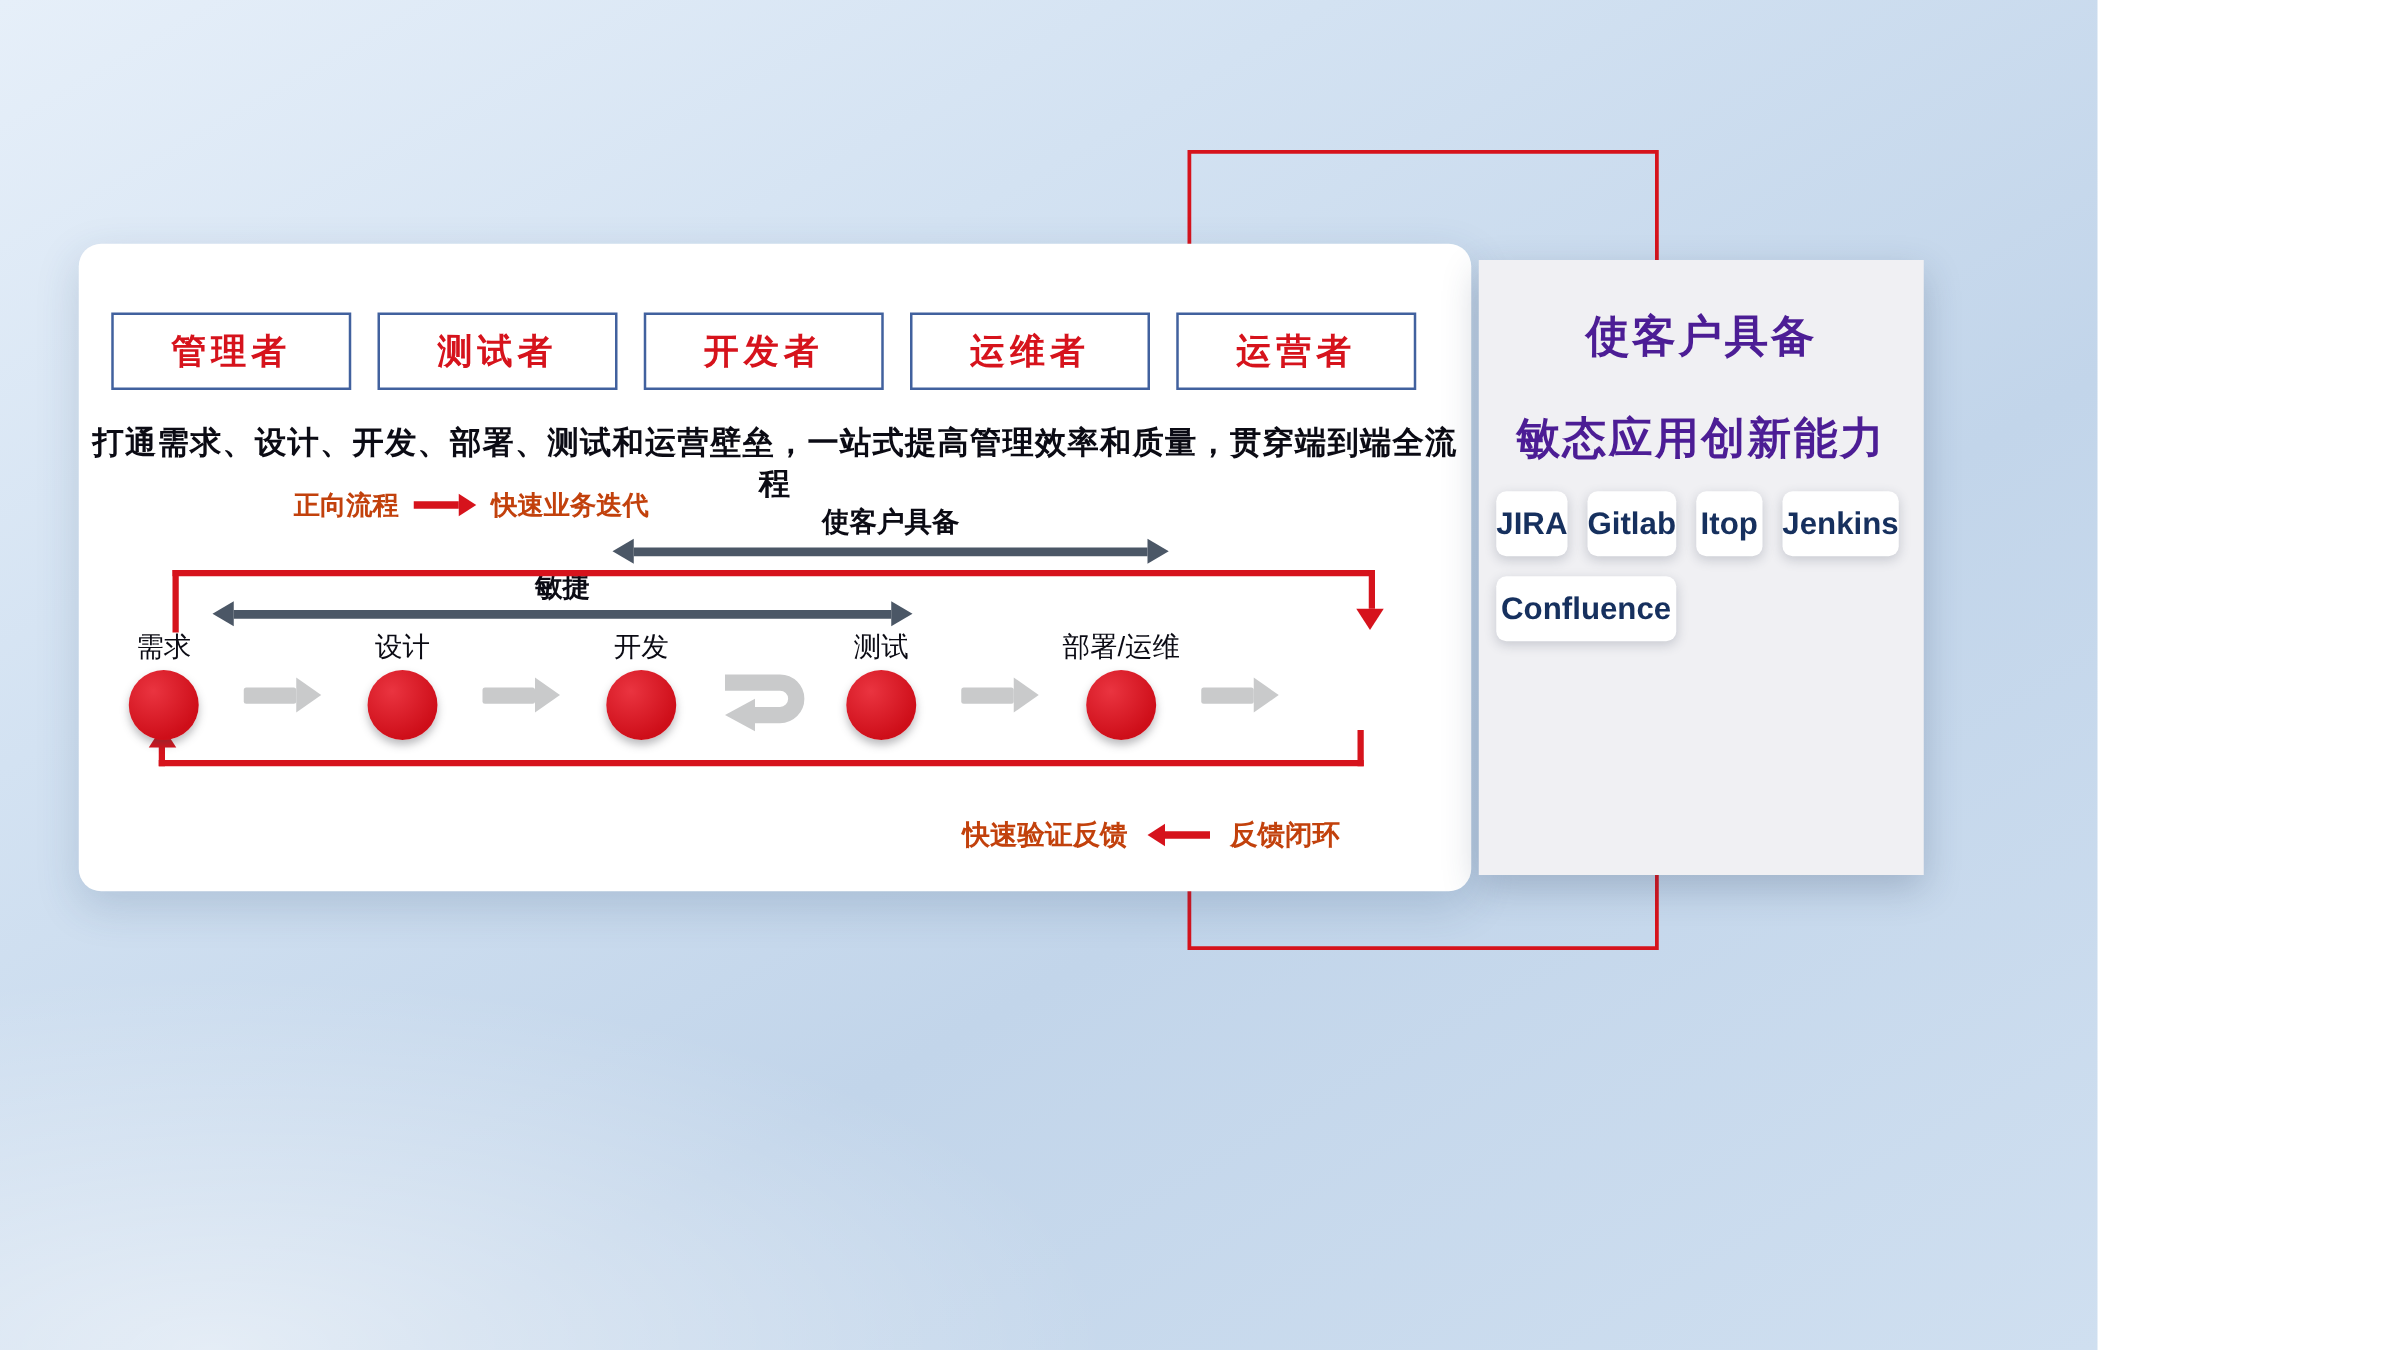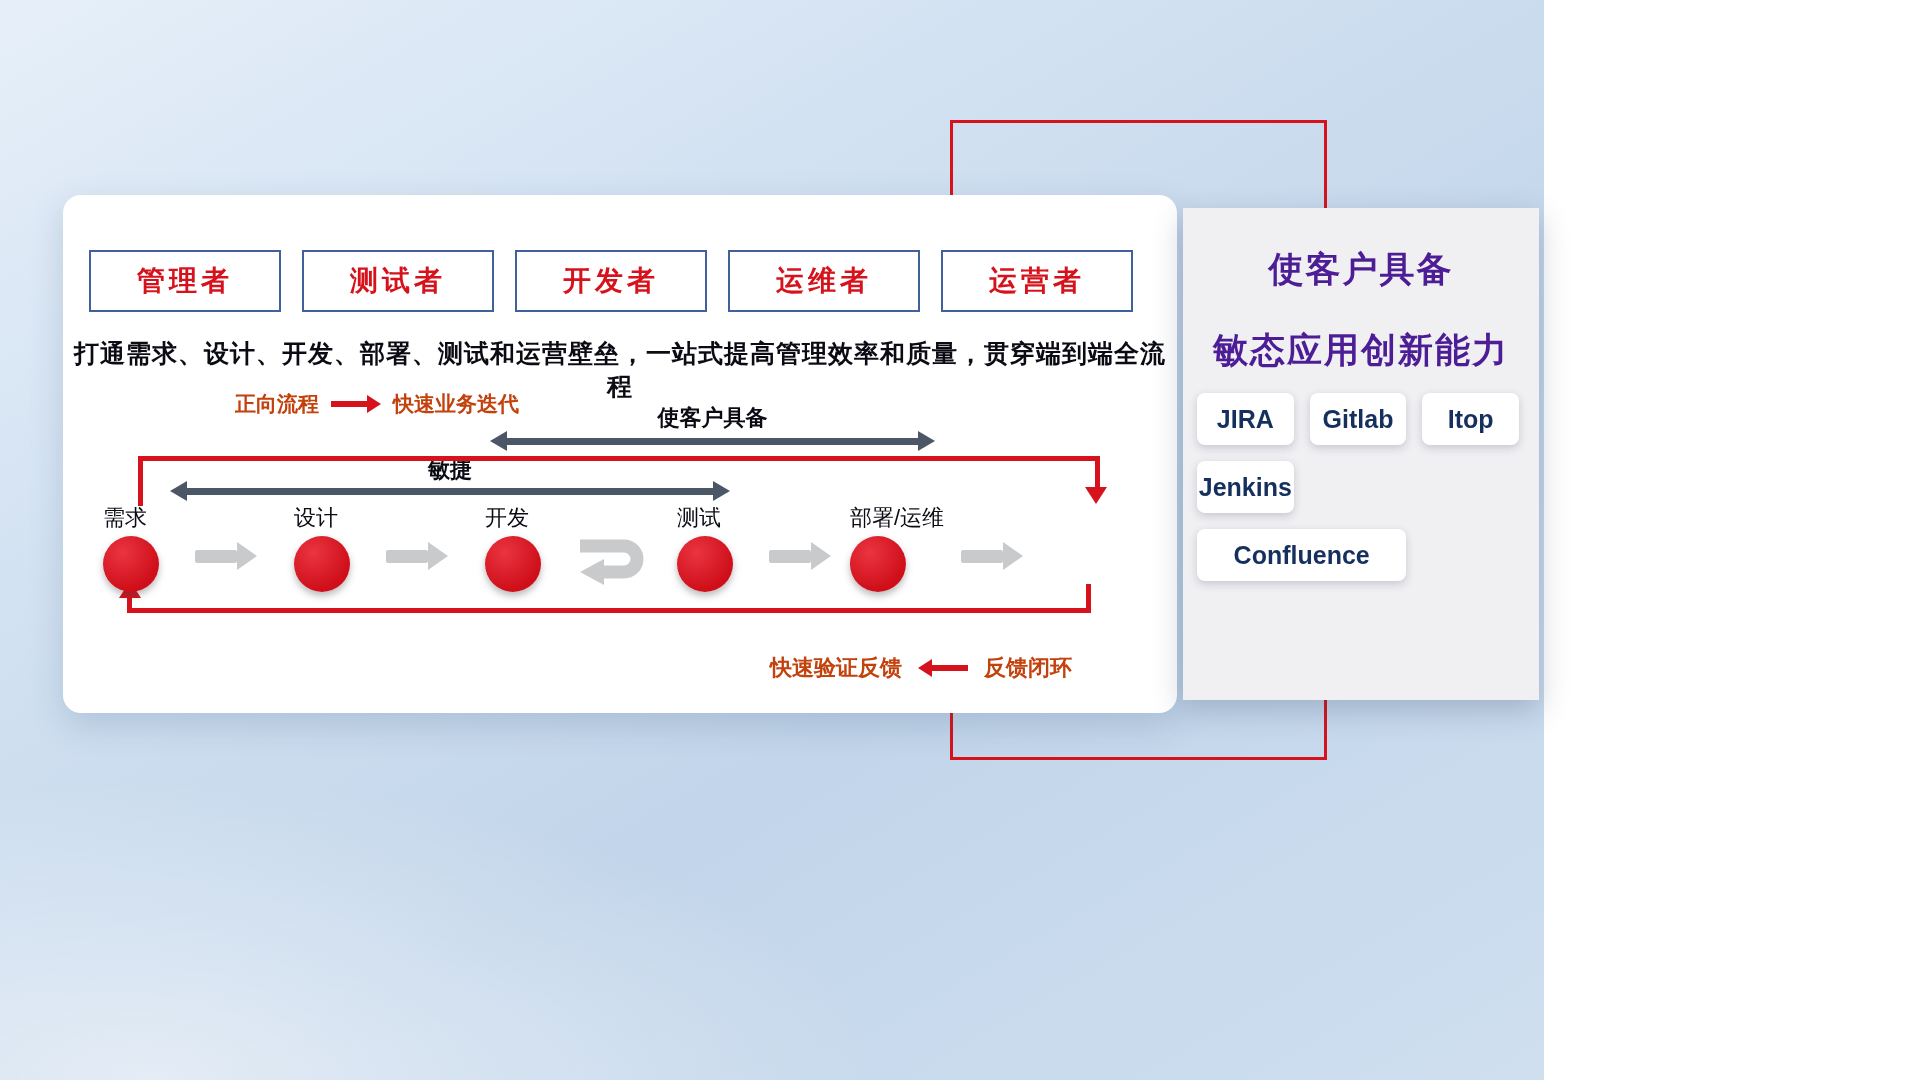--- a/index.html
+++ b/index.html
@@ -2,21 +2,21 @@
 <html><head>
 <meta charset="utf-8">
 <style>
   * { margin:0; padding:0; box-sizing:border-box; }
   html,body { width:1920px; height:1080px; }
   body {
     font-family: "Liberation Sans", "DejaVu Sans", sans-serif;
     overflow:hidden;
   }
   .screen {
-    position:relative; width:1544px; height:1080px;
+    position:relative; width:1678px; height:1080px;
     background:
       radial-gradient(1200px 500px at 10% 100%, rgba(255,255,255,.55), rgba(255,255,255,0) 60%),
       linear-gradient(150deg, #e6eff9 0%, #d3e2f2 30%, #c2d5ea 62%, #cfdff0 100%);
   }
   
   .red-frame {
     position:absolute; left:950px; top:120px; width:377px; height:640px;
     border:3px solid #d6131c; z-index:1;
   }
 
@@ -77,21 +77,21 @@
   .top-right-v { left:1032px;top:261px; width:5px;  height:31px; }
   .head-down   { left:1022px;top:292px; border-top:17px solid #d6131c; border-left:11px solid transparent; border-right:11px solid transparent; }
   .bot-h       { left:64px;  top:413px; width:964px; height:5px; }
   .bot-right-v { left:1023px;top:389px; width:5px;  height:29px; }
   .bot-left-v  { left:64px;  top:402px; width:5px;  height:16px; }
   .head-up     { left:56px;  top:386px; border-bottom:17px solid #d6131c; border-left:11px solid transparent; border-right:11px solid transparent; }
 
   
   .stage {
     position:absolute; top:308px; transform:translateX(-50%);
-    display:flex; flex-direction:column; 
+    display:flex; flex-direction:column; align-items:center;
   }
   .stage-label { font-size:22px; color:#0b0b14; white-space:nowrap; margin-bottom:3px; font-weight:500; }
   .stage-circle {
     width:56px; height:56px; border-radius:50%;
     background:radial-gradient(circle at 35% 30%, #ea3440, #ce0e19 72%);
     box-shadow:0 4px 7px rgba(60,60,70,.35);
   }
 
   
   .garrow { position:absolute; top:347px; display:flex; align-items:center; }
@@ -113,21 +113,21 @@
     box-shadow:0 10px 28px rgba(40,60,90,.25);
   }
   .panel-title {
     text-align:center; color:#4c1d95; font-weight:700;
     font-size:35px; letter-spacing:2px;
   }
   .panel-title.l1 { margin-top:38px; }
   .panel-title.l2 { margin-top:34px; }
   .tools {
     position:absolute; left:14px; right:20px; top:185px;
-    display:grid; grid-template-columns:1fr 1fr 1fr; column-gap:23px; row-gap:30px;gap:16px;
+    display:grid; grid-template-columns:1fr 1fr 1fr 1fr; column-gap:23px; row-gap:30px;gap:16px;
   }
   .tool {
     height:52px; background:#ffffff; border-radius:8px;
     display:flex; align-items:center; justify-content:center;
     font-size:25px; font-weight:700; color:#16305e;
     box-shadow:0 3px 9px rgba(50,60,80,.22);
   }
   .tool.wide { grid-column:1 / span 2; }
 </style>
 </head>

